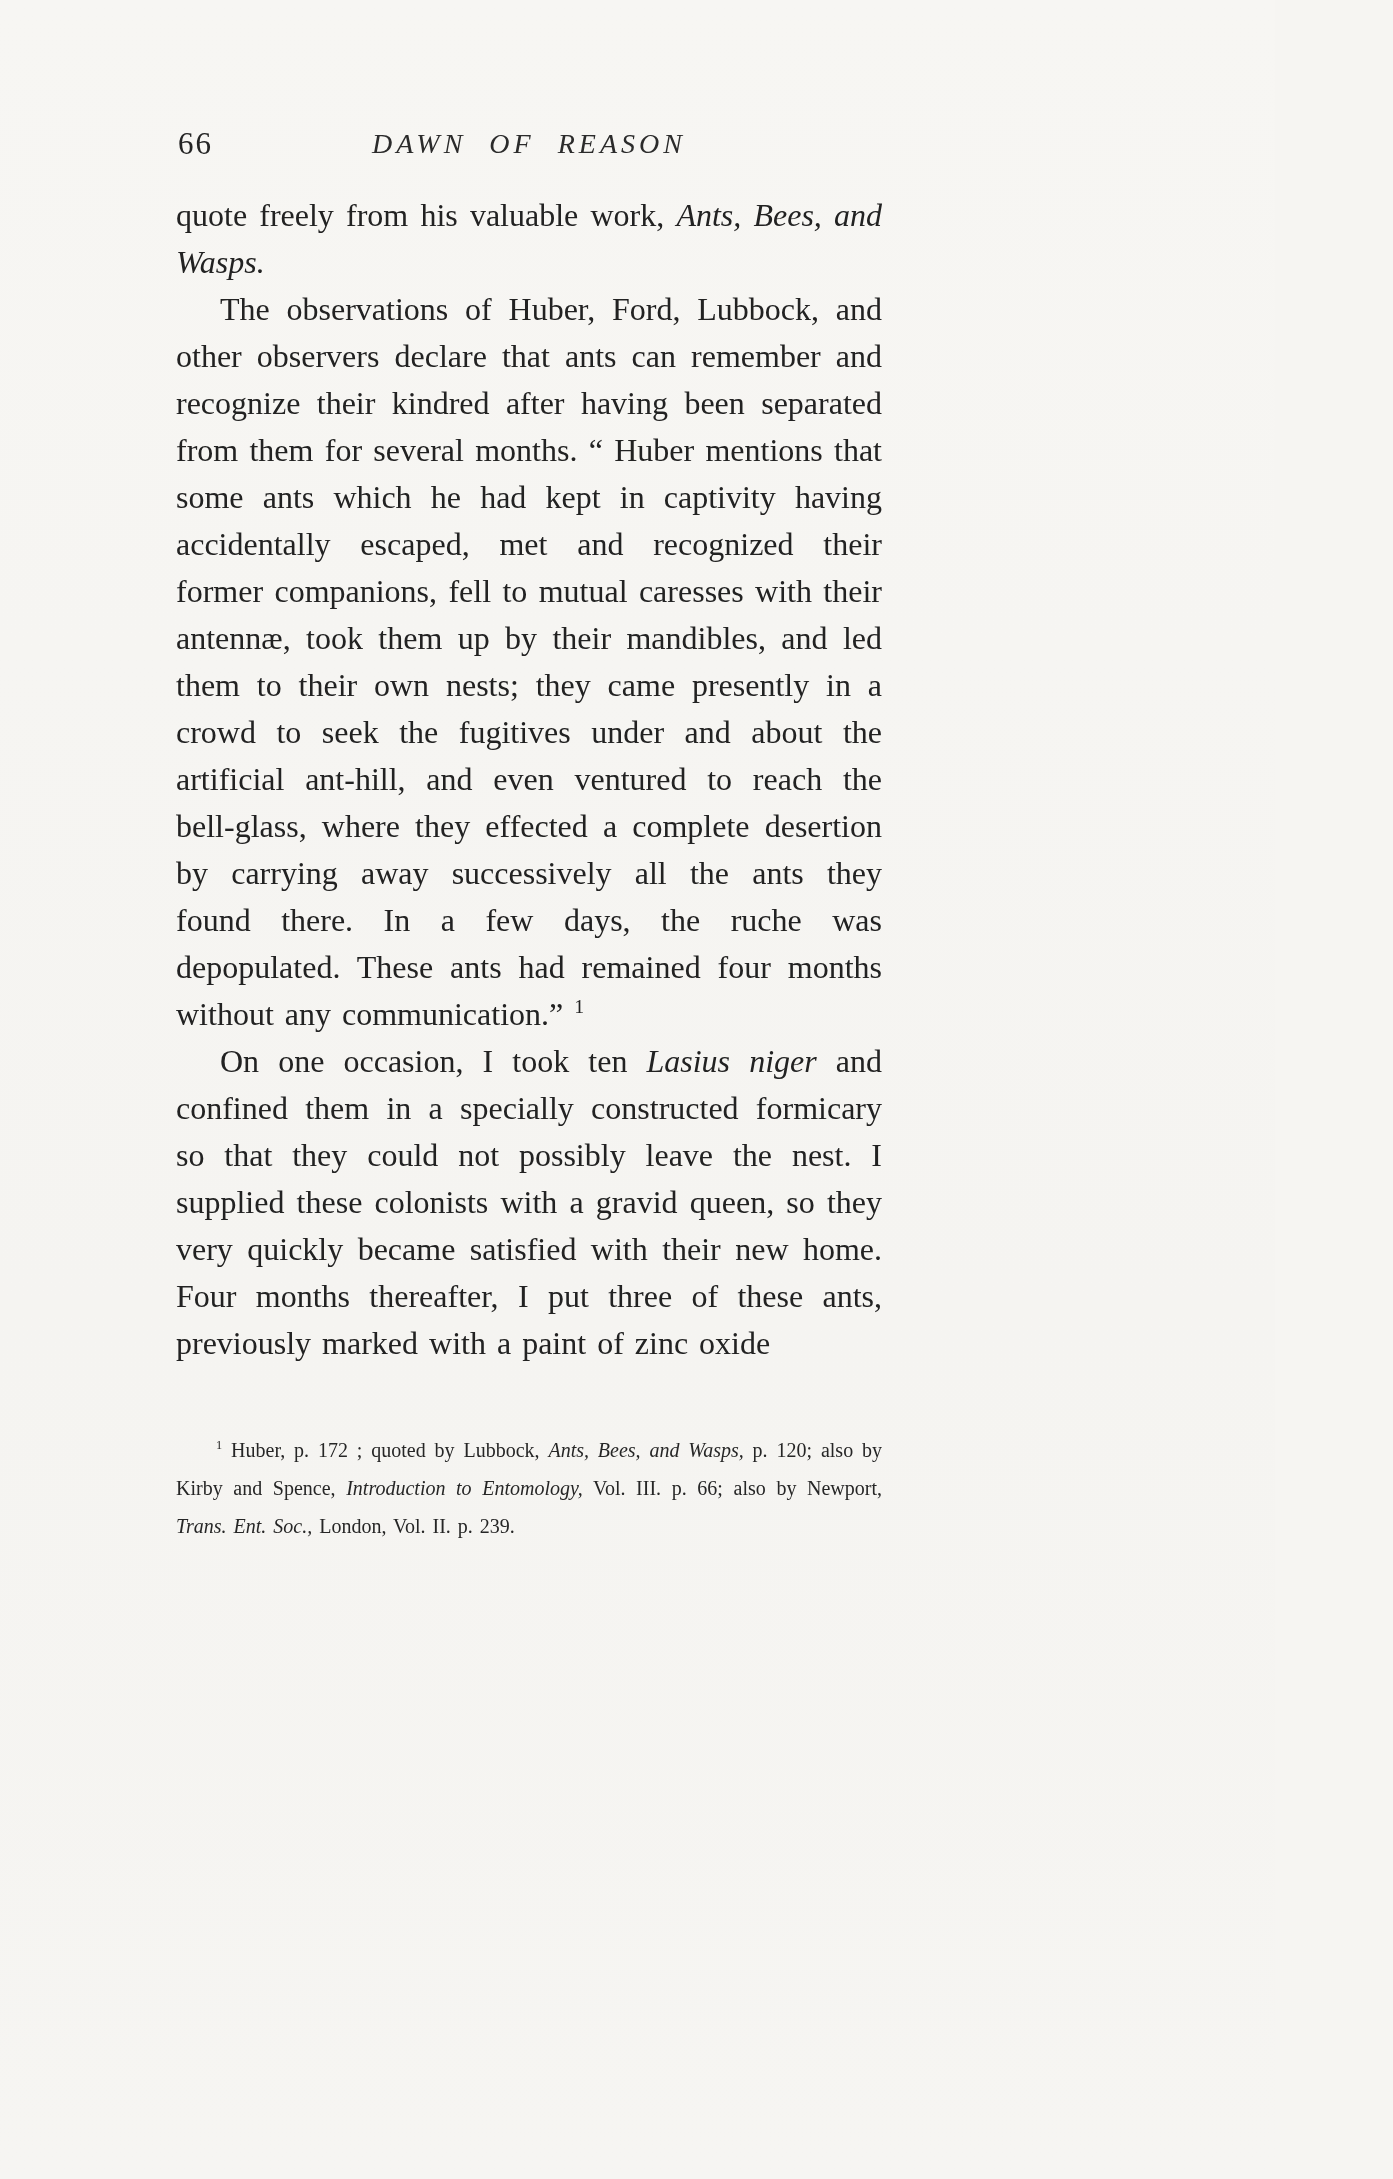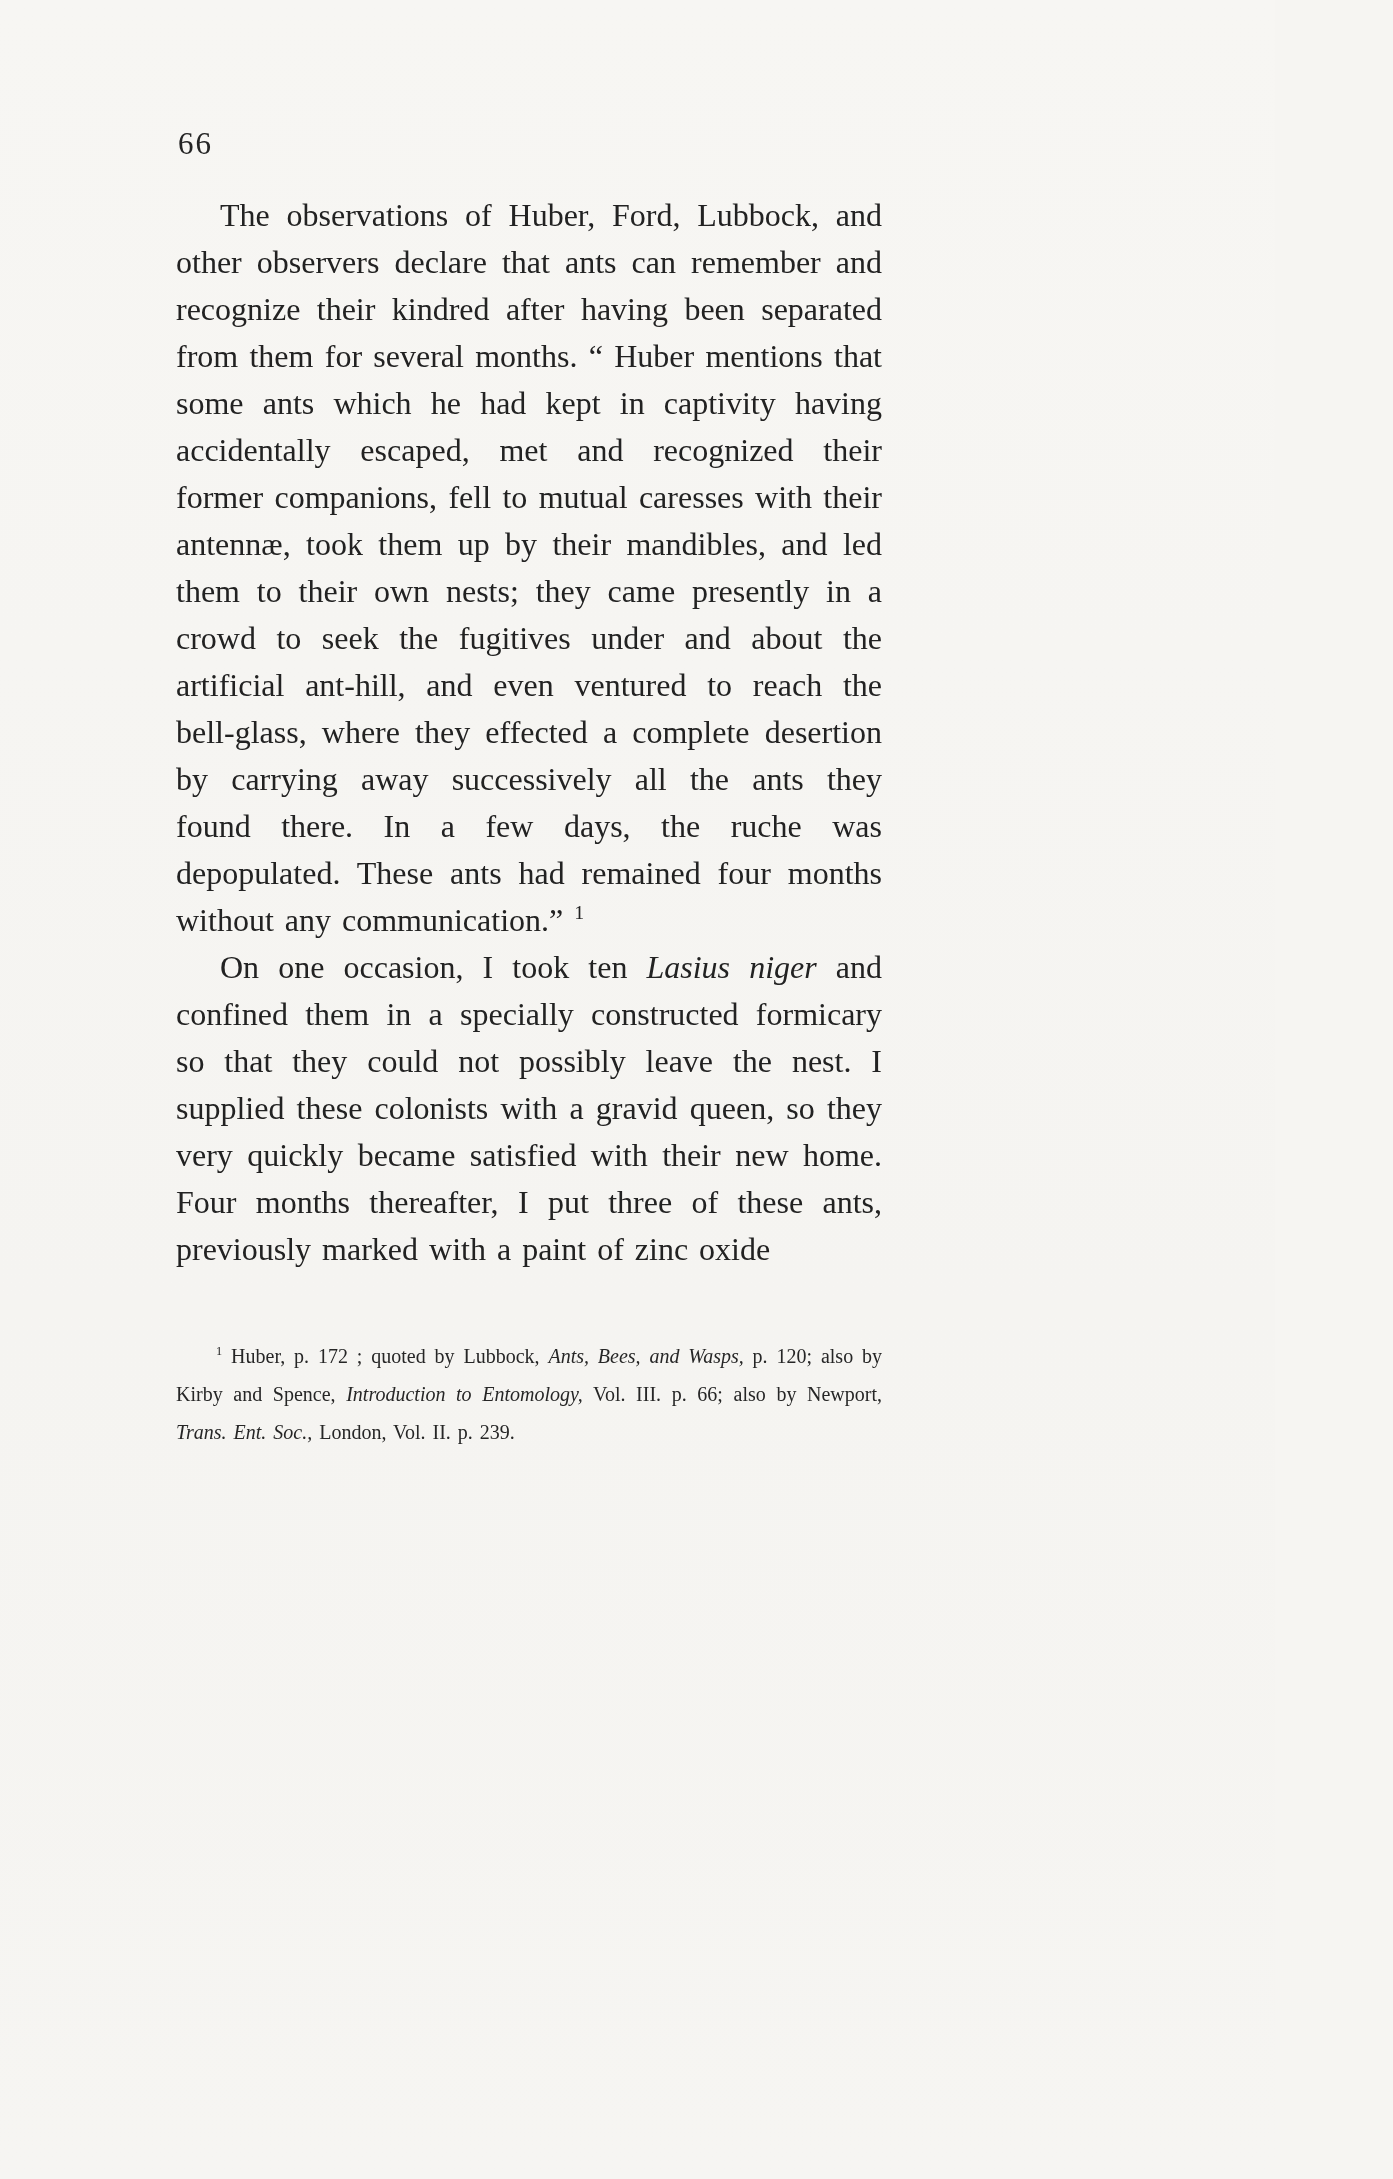--- a/index.html
+++ b/index.html
@@ -72,23 +72,25 @@
   }
 </style>
 </head>
 <body>
 
 <div class="page">
   <div class="text-block">
 
     <div class="header">
       <span class="page-num">66</span>
+      <span class="header-title">DAWN OF REASON</span>
     </div>
 
     <div class="body-text">
+        <p><span>quote freely from his valuable work, </span><span style="font-style: italic;">Ants, Bees, and Wasps.</span></p>
         <p class="indent"><span>The observations of Huber, Ford, Lubbock, and other observers declare that ants can remember and recognize their kindred after having been separated from them for several months.  “ Huber mentions that some ants which he had kept in captivity having accidentally escaped, met and recognized their former companions, fell to mutual caresses with their antennæ, took them up by their mandibles, and led them to their own nests; they came presently in a crowd to seek the fugitives under and about the artificial ant-hill, and even ventured to reach the bell-glass, where they effected a complete desertion by carrying away successively all the ants they found there.  In a few days, the ruche was depopulated.  These ants had remained four months without any communication.” </span><sup>1</sup></p>
         <p class="indent"><span>On one occasion, I took ten </span><span style="font-style: italic;">Lasius niger</span><span> and confined them in a specially constructed formicary so that they could not possibly leave the nest.  I supplied these colonists with a gravid queen, so they very quickly became satisfied with their new home.  Four months thereafter, I put three of these ants, previously marked with a paint of zinc oxide</span></p>
       </div>
 
     <div class="footnote">
       <p><sup>1</sup><span> Huber, p. 172 ; quoted by Lubbock, </span><span style="font-style: italic;">Ants, Bees, and Wasps,</span><span> p. 120;  also by Kirby and Spence, </span><span style="font-style: italic;">Introduction to Entomology,</span><span> Vol. III. p. 66;  also by Newport, </span><span style="font-style: italic;">Trans. Ent. Soc.,</span><span> London, Vol. II. p. 239.</span></p>
     </div>
 
   </div>
 </div>

